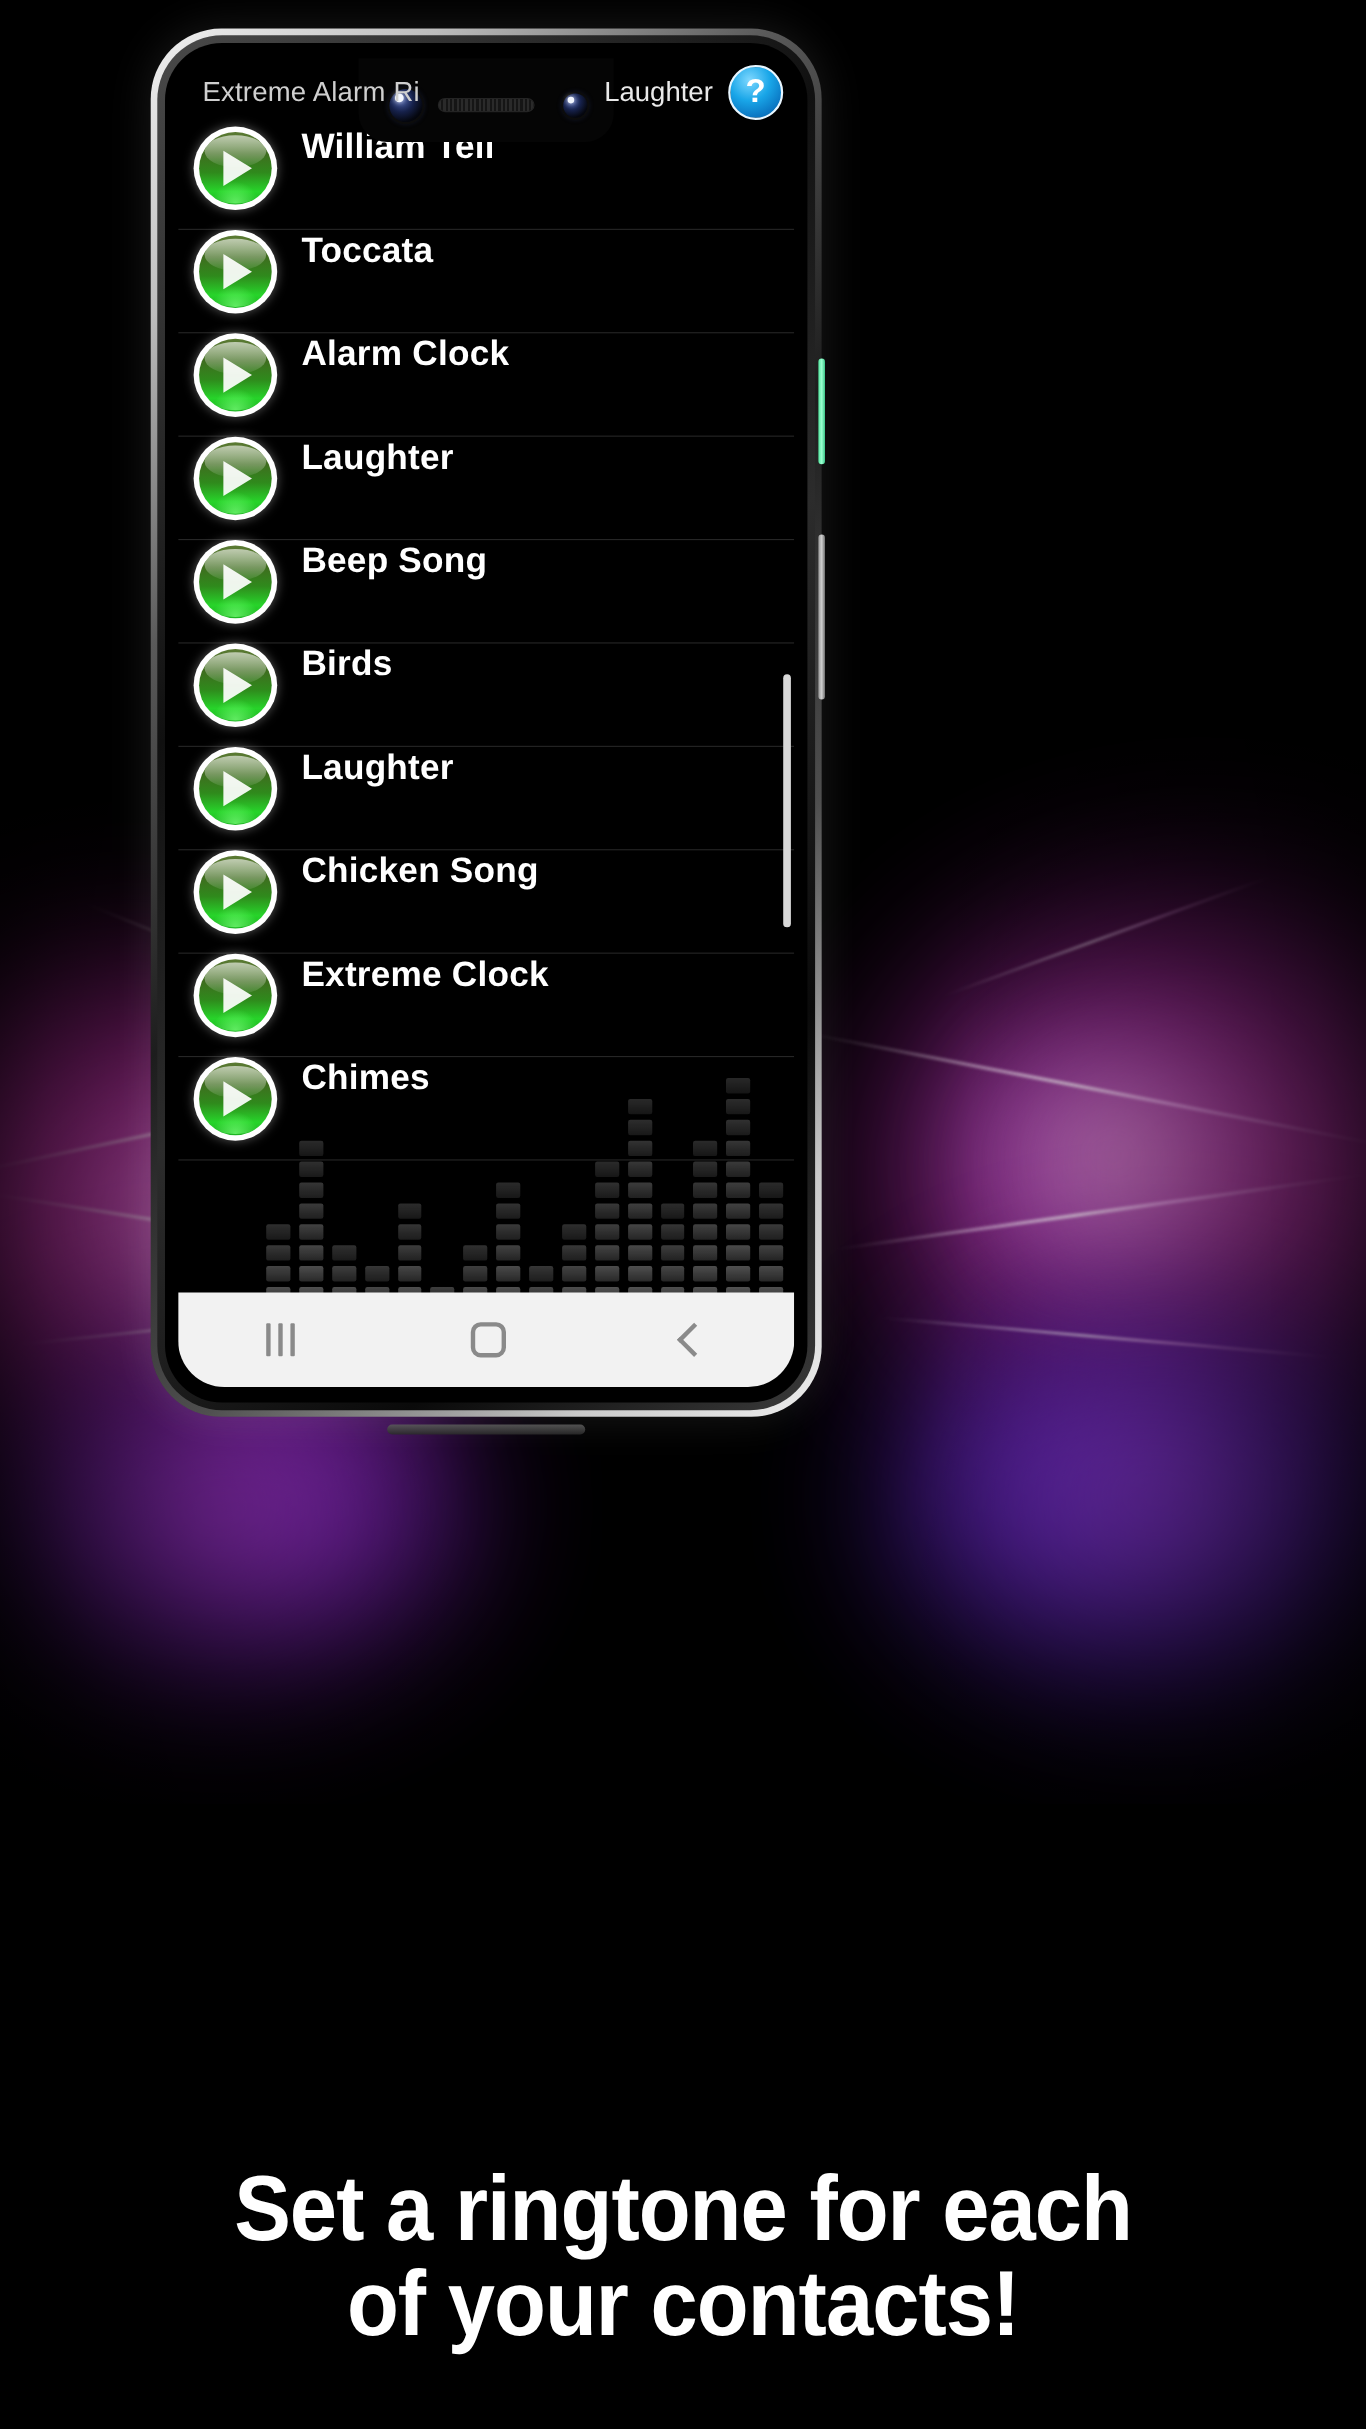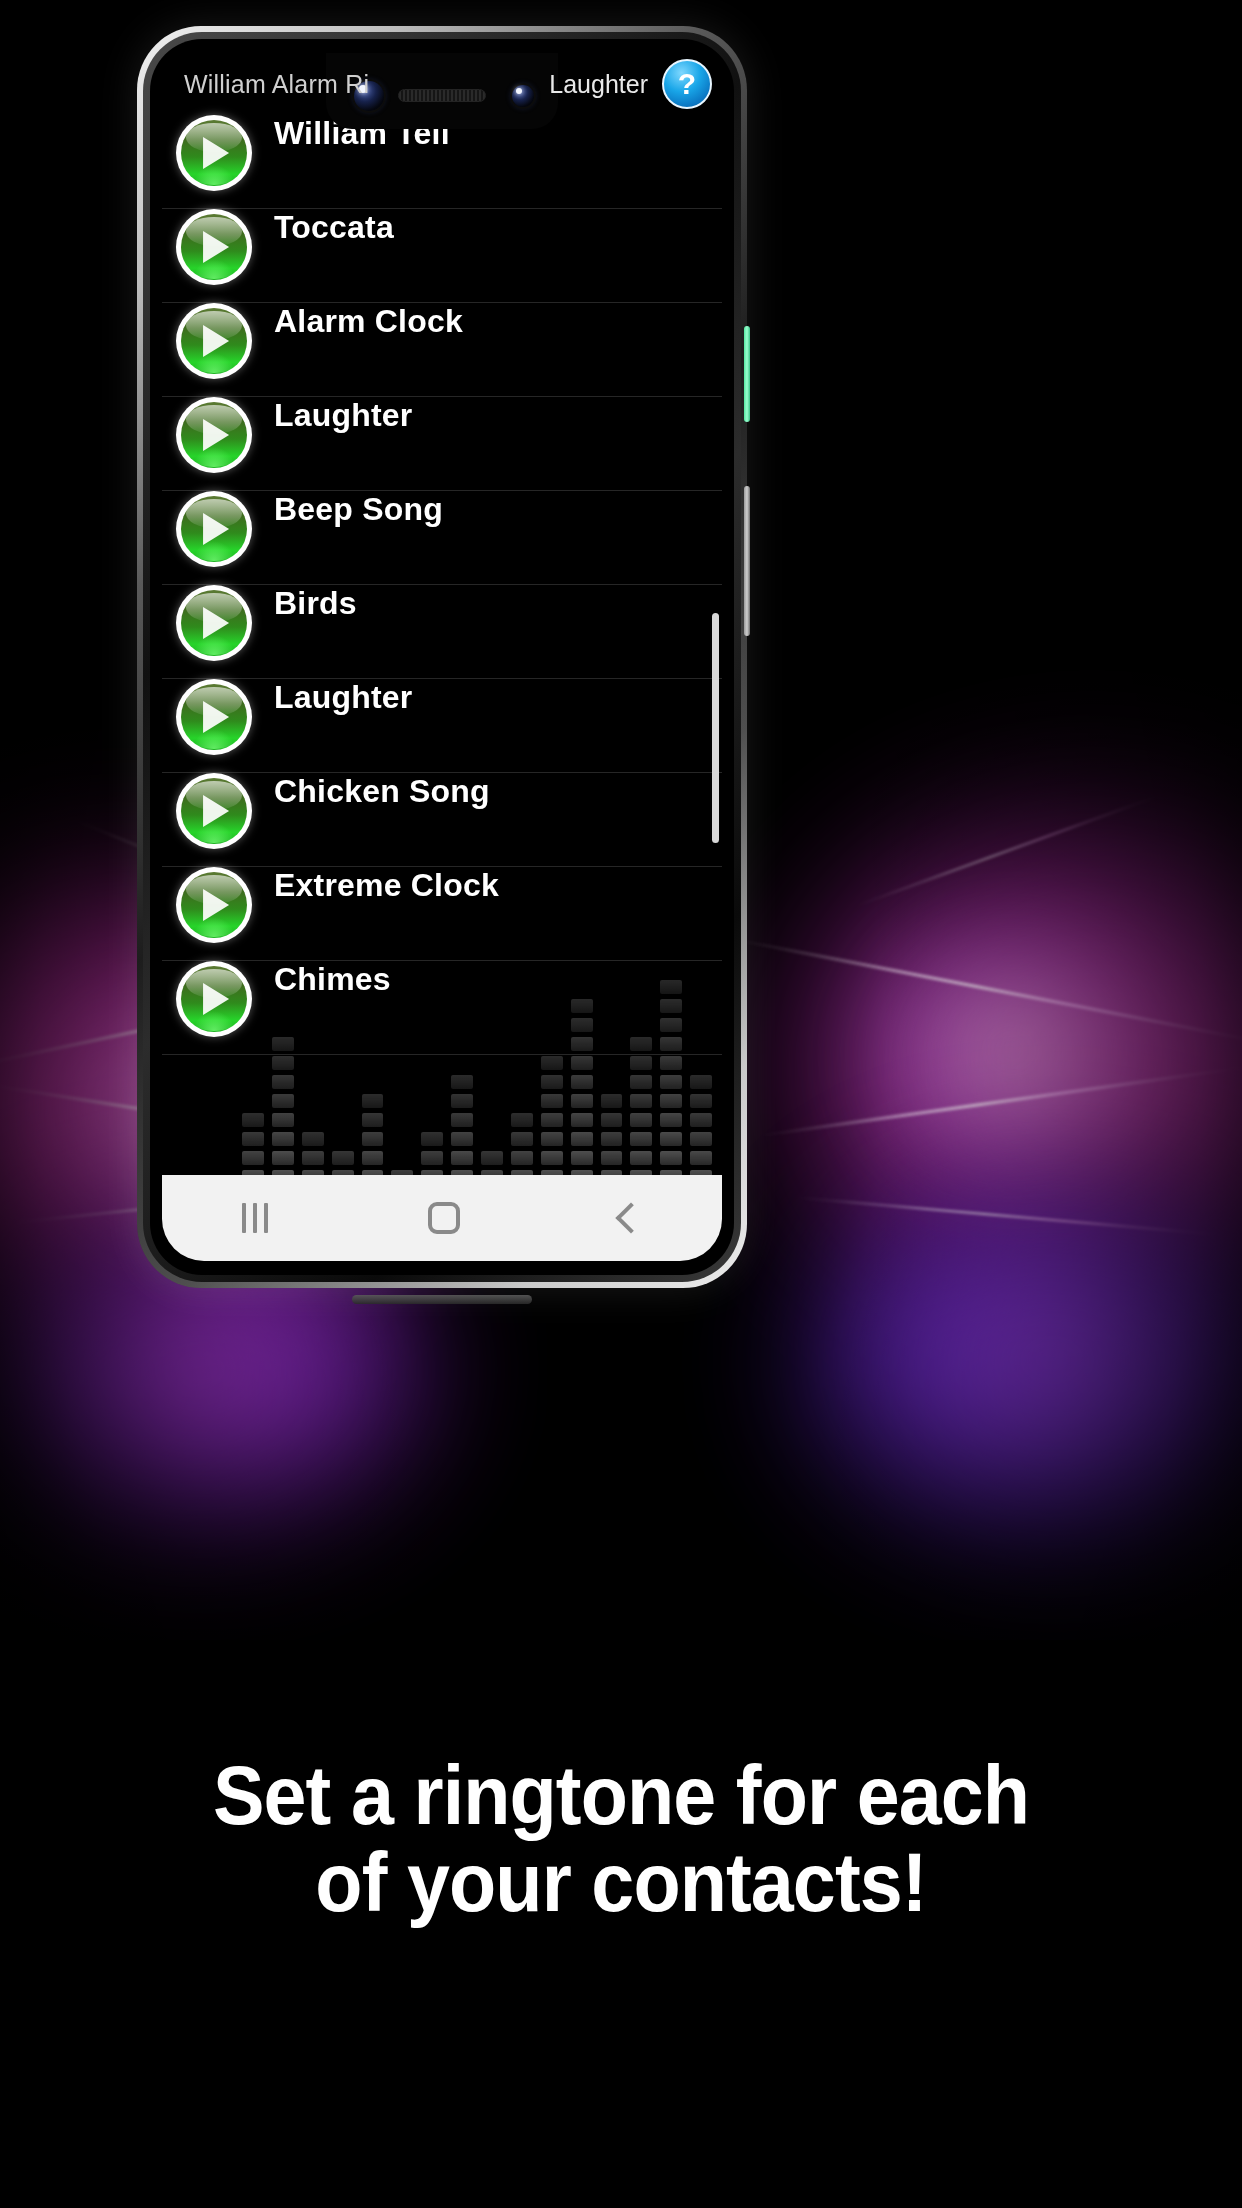--- a/index.html
+++ b/index.html
@@ -133,21 +133,21 @@
   
   .navbar { position:absolute; left:0; right:0; bottom:0; height:86px; z-index:8;
     background:#f2f2f2; display:flex; align-items:center; justify-content:space-around; }
   .nav-recents { display:flex; gap:7px; }
   .nav-recents i { display:block; width:4px; height:30px; background:#8a8a8a; border-radius:1px; }
   .nav-home { width:32px; height:32px; border:4px solid #8a8a8a; border-radius:9px; }
   .nav-back { width:22px; height:22px; border-left:4px solid #8a8a8a; border-bottom:4px solid #8a8a8a;
     transform:rotate(45deg); }
 
   
-  #caption { position:absolute; left:0; right:0; top:1752px; text-align:center; z-index:10; }
+  #caption { position:absolute; left:0; right:0; top:1964px; text-align:center; z-index:10; }
   #caption .line { color:#fff; font-weight:bold; font-size:84px; line-height:1.03;
     letter-spacing:-1px; transform:scaleX(.92); }
 </style>
 </head>
 <body>
 
 <div id="bg">
   <div class="glow g1"></div>
   <div class="glow g2"></div>
   <div class="glow g3"></div>
@@ -306,21 +306,21 @@
             <div class="eq-seg" style="opacity: 0.78;"></div>
             <div class="eq-seg" style="opacity: 0.71;"></div>
             <div class="eq-seg" style="opacity: 0.64;"></div>
             <div class="eq-seg" style="opacity: 0.56;"></div>
             <div class="eq-seg" style="opacity: 0.49;"></div>
             <div class="eq-seg" style="opacity: 0.42;"></div>
           </div>
         </div>
 
       <div class="app-header">
-        <div class="app-title">William Alarm Ri</div>
+        <div class="app-title">Extreme Alarm Ri</div>
         <div class="hdr-right">
           <div class="privacy-link">Laughter</div>
           <div class="help-btn">?</div>
         </div>
       </div>
 
       <div class="list" id="list-root">
           <div class="row">
             <div class="play-btn">
               <div class="play-face">

